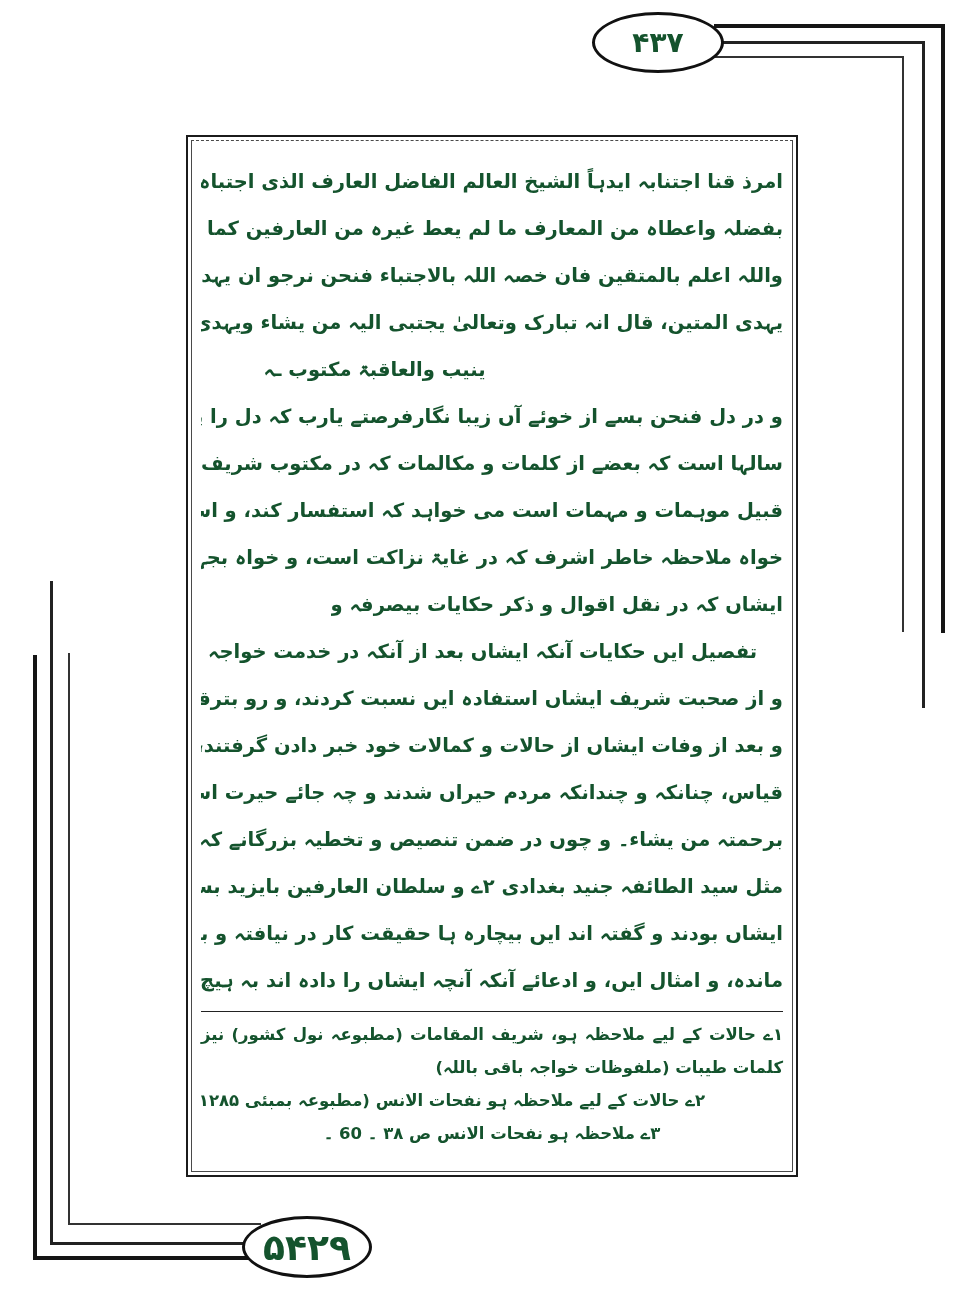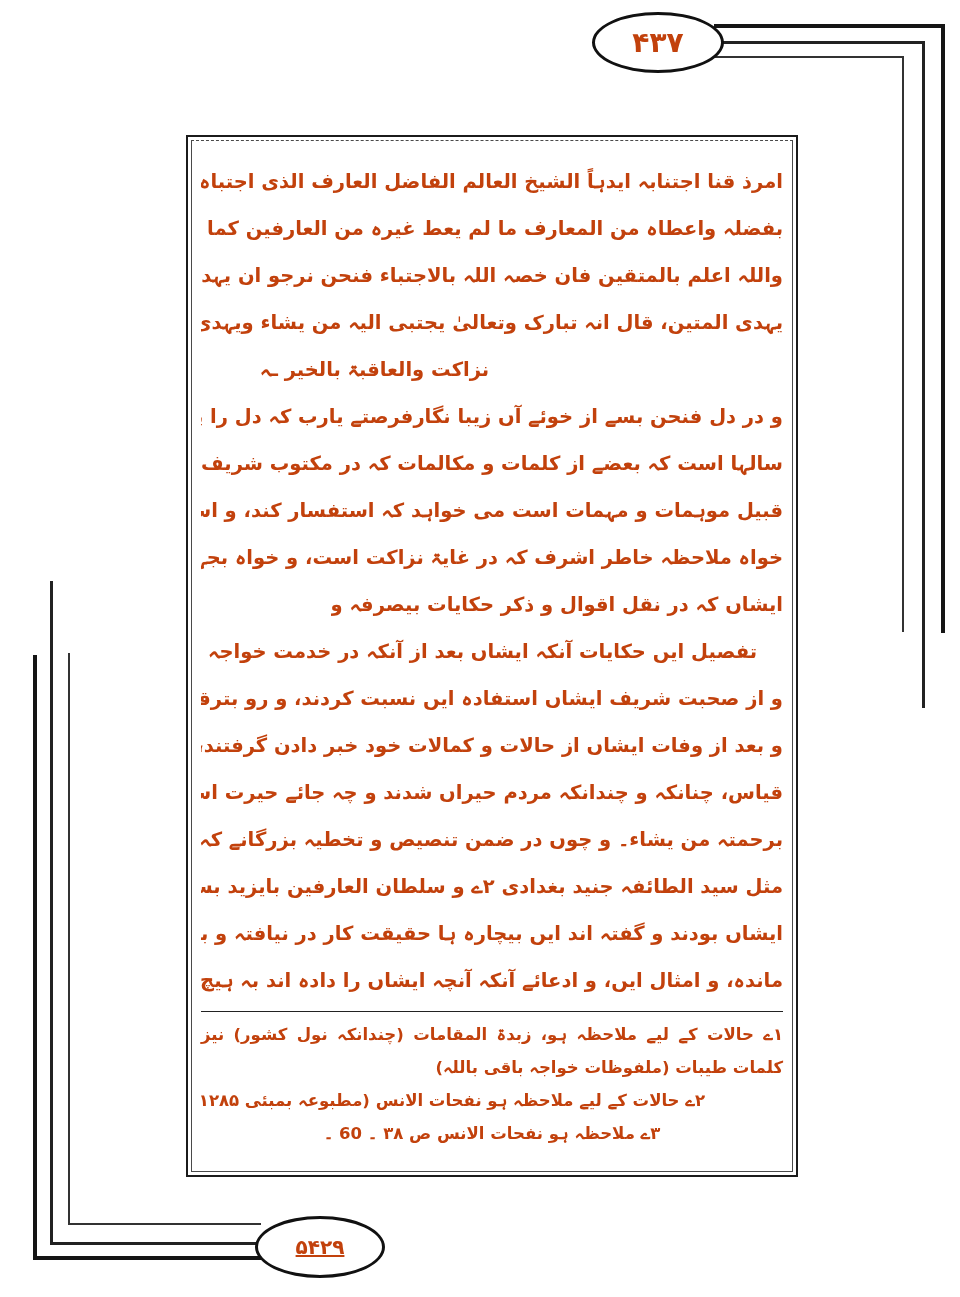--- a/index.html
+++ b/index.html
@@ -2,38 +2,38 @@
 <html lang="fa" dir="rtl"><head>
 <meta charset="utf-8">
 <style>
   html,body{margin:0;padding:0;background:#e9e9e9;}
   .page{
     position:relative;
     width:960px;height:1297px;
     background:#ffffff;
     overflow:hidden;
     font-family:"DejaVu Sans",sans-serif;
-    color:#c2410c;
+    color:#14532d;
     direction:rtl;
   }
   
   .bracket{position:absolute;}
   .tl1{left:714px;top:24px;width:227px;height:605px;border-top:4px solid #151515;border-right:4px solid #151515;}
   .tl2{left:714px;top:41px;width:208px;height:664px;border-top:3px solid #222;border-right:3px solid #222;}
   .tl3{left:714px;top:56px;width:188px;height:574px;border-top:2px solid #333;border-right:2px solid #333;}
   .bl1{left:33px;top:655px;width:226px;height:601px;border-left:4px solid #151515;border-bottom:4px solid #151515;}
   .bl2{left:50px;top:581px;width:209px;height:661px;border-left:3px solid #222;border-bottom:3px solid #222;}
   .bl3{left:68px;top:653px;width:191px;height:570px;border-left:2px solid #333;border-bottom:2px solid #333;}
   .oval{
     position:absolute;background:#fff;border:3px solid #111;border-radius:50%;
     display:flex;align-items:center;justify-content:center;
     font-weight:bold;letter-spacing:3px;z-index:5;
   }
   .oval-top{left:592px;top:12px;width:126px;height:55px;font-size:28px;}
-  .oval-bottom{left:255px;top:1216px;width:124px;height:56px;font-size:20px;text-decoration:underline;}
+  .oval-bottom{left:242px;top:1216px;width:124px;height:56px;font-size:36px;}
   
   .frame{
     position:absolute;left:186px;top:135px;width:612px;height:1042px;
     border:2.5px solid #1b1b1b;box-sizing:border-box;background:#fff;
   }
   .frame-inner{
     position:absolute;inset:3px;
     border:1.3px solid #4a4a4a;border-top-style:dashed;
     box-sizing:border-box;
     padding:17px 9px 0 9px;
@@ -82,21 +82,21 @@
   </div>
 
   <div class="frame">
     <div class="frame-inner">
 
       <div class="body-text">
         <div class="ln">امرذ قنا اجتنابہ ایدہاً الشیخ العالم الفاضل العارف الذی اجتباہ الیہ وخصّہ</div>
         <div class="ln">بفضلہ واعطاہ من المعارف ما لم یعط غیرہ من العارفین کما ہو تعرف فی نفسہ</div>
         <div class="ln">واللہ اعلم بالمتقین فان خصہ اللہ بالاجتباء فنحن نرجو ان یہدینا الیہ کما</div>
         <div class="ln">یہدی المتین، قال انہ تبارک وتعالیٰ یجتبی الیہ من یشاء ویہدی الیہ من</div>
-        <div class="ln center-short">نزاکت والعاقبۃ بالخیر ـہ</div>
+        <div class="ln center-short">ینیب والعاقبۃ مکتوب ـہ</div>
         <div class="verse">
           <span>و در دل فنحن بسے از خوئے آں زیبا نگار</span>
           <span>فرصتے یارب کہ دل را پیش وے خالی کنم</span>
         </div>
         <div class="ln">سالہا است کہ بعضے از کلمات و مکالمات کہ در مکتوب شریف مذکور است، و از</div>
         <div class="ln">قبیل موہمات و مہمات است می خواہد کہ استفسار کند، و استکشاف نماید، میسر نشد</div>
         <div class="ln">خواہ ملاحظہ خاطر اشرف کہ در غایۃ نزاکت است، و خواہ بجہت گفت و گوئے مرید</div>
         <div class="ln end-right">ایشاں کہ در نقل اقوال و ذکر حکایات بیصرفہ و بے احتیاط ۔</div>
         <div class="ln para-indent">تفصیل ایں حکایات آنکہ ایشاں بعد از آنکہ در خدمت خواجہ محمد باقی افتادند ۱ے</div>
         <div class="ln">و از صحبت شریف ایشاں استفادہ ایں نسبت کردند، و رو بترقی نہادند در حیات</div>
@@ -104,21 +104,21 @@
         <div class="ln">قیاس، چنانکہ و چندانکہ مردم حیراں شدند و چہ جائے حیرت است واللہ مختص</div>
         <div class="ln">برحمتہ من یشاء۔ و چوں در ضمن تنصیص و تخطیہ بزرگانے کہ اتفاق بر بزرگی ایشاں</div>
         <div class="ln">مثل سید الطائفہ جنید بغدادی ۲ے و سلطان العارفین بایزید بسطامی ۳ے و امثال</div>
         <div class="ln">ایشاں بودند و گفتہ اند ایں بیچارہ ہا حقیقت کار در نیافتہ و باصل نرسیدہ، و گرفتار ظل</div>
         <div class="ln">ماندہ، و امثال ایں، و ادعائے آنکہ آنچہ ایشاں را دادہ اند بہ ہیچ کس ندادہ اند، موجب</div>
       </div>
 
       <hr class="fn-sep">
 
       <div class="footnotes">
-        <div class="fn">۱ے حالات کے لیے ملاحظہ ہو، زبدۃ المقامات (چندانکہ نول کشور) نیز کلمات طیبات (ملفوظات خواجہ باقی باللہ)</div>
+        <div class="fn">۱ے حالات کے لیے ملاحظہ ہو، شریف المقامات (مطبوعہ نول کشور) نیز کلمات طیبات (ملفوظات خواجہ باقی باللہ)</div>
         <div class="fn one-line">۲ے حالات کے لیے ملاحظہ ہو نفحات الانس (مطبوعہ بمبئی ۱۲۸۵ھ) ص ۵۳ ۔ ۵۴</div>
         <div class="fn centered">۳ے ملاحظہ ہو نفحات الانس ص ۳۸ ۔ 60 ۔</div>
       </div>
 
     </div>
   </div>
 
 </div>
 
 </body></html>

